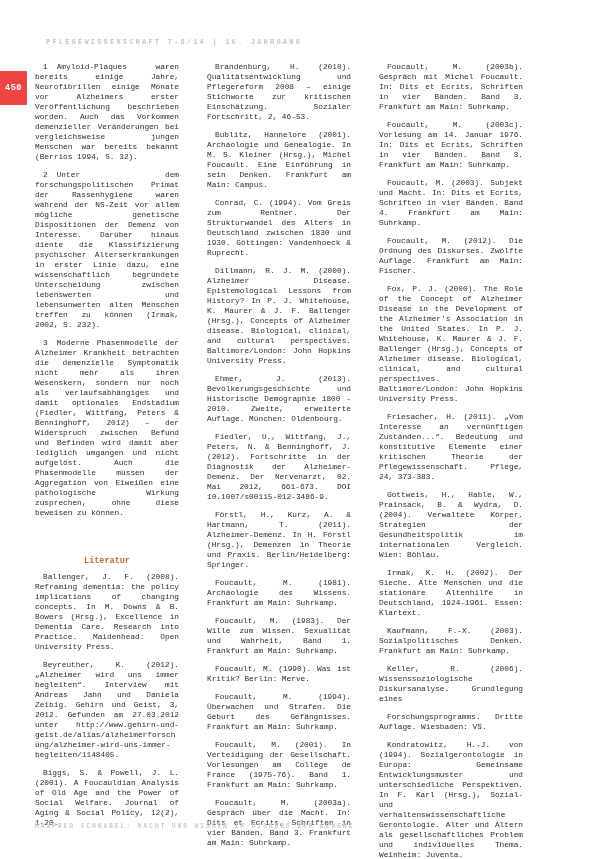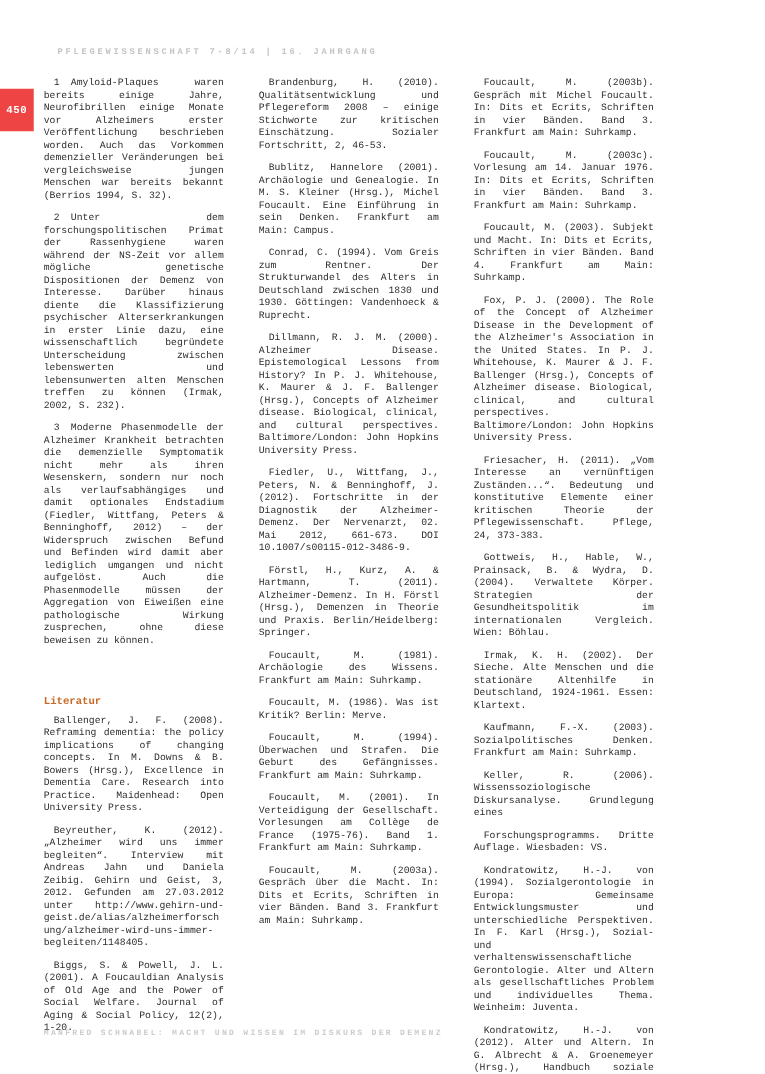--- a/index.html
+++ b/index.html
@@ -39,20 +39,21 @@
     text-indent:8px;
     word-break:break-word;
     overflow-wrap:anywhere;
   }
   p.fn .fnum{padding-right:9px;}
   h3.lit{
     margin:38px 0 6px 0;
     font-size:8.5px;
     font-weight:bold;
     color:#c96a28;
+    text-align:center;
   }
   .page-footer{
     position:absolute;left:35px;top:823px;
     font-size:6.5px;font-weight:bold;
     letter-spacing:1.8px;
     color:#cccccc;
     text-transform:uppercase;
     white-space:nowrap;
   }
 </style>
@@ -77,33 +78,36 @@
       <p class="ref">Ballenger, J. F. (2008). Reframing dementia: the policy implications of changing concepts. In M. Downs &amp; B. Bowers (Hrsg.), Excellence in Dementia Care. Research into Practice. Maidenhead: Open University Press.</p>
       <p class="ref">Beyreuther, K. (2012). „Alzheimer wird uns immer begleiten“. Interview mit Andreas Jahn und Daniela Zeibig. Gehirn und Geist, 3, 2012. Gefunden am 27.03.2012 unter http://www.gehirn-und-geist.de/alias/alzheimerforschung/alzheimer-wird-uns-immer-begleiten/1148405.</p>
       <p class="ref">Biggs, S. &amp; Powell, J. L. (2001). A Foucauldian Analysis of Old Age and the Power of Social Welfare. Journal of Aging &amp; Social Policy, 12(2), 1-20.</p>
     </div>
 
     <div class="col">
       <p class="ref">Brandenburg, H. (2010). Qualitätsentwicklung und Pflegereform 2008 – einige Stichworte zur kritischen Einschätzung. Sozialer Fortschritt, 2, 46-53.</p>
       <p class="ref">Bublitz, Hannelore (2001). Archäologie und Genealogie. In M. S. Kleiner (Hrsg.), Michel Foucault. Eine Einführung in sein Denken. Frankfurt am Main: Campus.</p>
       <p class="ref">Conrad, C. (1994). Vom Greis zum Rentner. Der Strukturwandel des Alters in Deutschland zwischen 1830 und 1930. Göttingen: Vandenhoeck &amp; Ruprecht.</p>
       <p class="ref">Dillmann, R. J. M. (2000). Alzheimer Disease. Epistemological Lessons from History? In P. J. Whitehouse, K. Maurer &amp; J. F. Ballenger (Hrsg.), Concepts of Alzheimer disease. Biological, clinical, and cultural perspectives. Baltimore/London: John Hopkins University Press.</p>
+      <p class="ref">Ehmer, J. (2013). Bevölkerungsgeschichte und Historische Demographie 1800 - 2010. Zweite, erweiterte Auflage. München: Oldenbourg.</p>
       <p class="ref">Fiedler, U., Wittfang, J., Peters, N. &amp; Benninghoff, J. (2012). Fortschritte in der Diagnostik der Alzheimer-Demenz. Der Nervenarzt, 02. Mai 2012, 661-673. DOI 10.1007/s00115-012-3486-9.</p>
       <p class="ref">Förstl, H., Kurz, A. &amp; Hartmann, T. (2011). Alzheimer-Demenz. In H. Förstl (Hrsg.), Demenzen in Theorie und Praxis. Berlin/Heidelberg: Springer.</p>
       <p class="ref">Foucault, M. (1981). Archäologie des Wissens. Frankfurt am Main: Suhrkamp.</p>
-      <p class="ref">Foucault, M. (1986). Was ist Kritik? Berlin: Merve.</p>
+      <p class="ref">Foucault, M. (1983). Der Wille zum Wissen. Sexualität und Wahrheit, Band 1. Frankfurt am Main: Suhrkamp.</p>
+      <p class="ref">Foucault, M. (1990). Was ist Kritik? Berlin: Merve.</p>
       <p class="ref">Foucault, M. (1994). Überwachen und Strafen. Die Geburt des Gefängnisses. Frankfurt am Main: Suhrkamp.</p>
       <p class="ref">Foucault, M. (2001). In Verteidigung der Gesellschaft. Vorlesungen am Collège de France (1975-76). Band 1. Frankfurt am Main: Suhrkamp.</p>
       <p class="ref">Foucault, M. (2003a). Gespräch über die Macht. In: Dits et Ecrits, Schriften in vier Bänden. Band 3. Frankfurt am Main: Suhrkamp.</p>
     </div>
 
     <div class="col">
       <p class="ref">Foucault, M. (2003b). Gespräch mit Michel Foucault. In: Dits et Ecrits, Schriften in vier Bänden. Band 3. Frankfurt am Main: Suhrkamp.</p>
       <p class="ref">Foucault, M. (2003c). Vorlesung am 14. Januar 1976. In: Dits et Ecrits, Schriften in vier Bänden. Band 3. Frankfurt am Main: Suhrkamp.</p>
       <p class="ref">Foucault, M. (2003). Subjekt und Macht. In: Dits et Ecrits, Schriften in vier Bänden. Band 4. Frankfurt am Main: Suhrkamp.</p>
+      <p class="ref">Foucault, M. (2012). Die Ordnung des Diskurses. Zwölfte Auflage. Frankfurt am Main: Fischer.</p>
       <p class="ref">Fox, P. J. (2000). The Role of the Concept of Alzheimer Disease in the Development of the Alzheimer's Association in the United States. In P. J. Whitehouse, K. Maurer &amp; J. F. Ballenger (Hrsg.), Concepts of Alzheimer disease. Biological, clinical, and cultural perspectives. Baltimore/London: John Hopkins University Press.</p>
       <p class="ref">Friesacher, H. (2011). „Vom Interesse an vernünftigen Zuständen...“. Bedeutung und konstitutive Elemente einer kritischen Theorie der Pflegewissenschaft. Pflege, 24, 373-383.</p>
       <p class="ref">Gottweis, H., Hable, W., Prainsack, B. &amp; Wydra, D. (2004). Verwaltete Körper. Strategien der Gesundheitspolitik im internationalen Vergleich. Wien: Böhlau.</p>
       <p class="ref">Irmak, K. H. (2002). Der Sieche. Alte Menschen und die stationäre Altenhilfe in Deutschland, 1924-1961. Essen: Klartext.</p>
       <p class="ref">Kaufmann, F.-X. (2003). Sozialpolitisches Denken. Frankfurt am Main: Suhrkamp.</p>
       <p class="ref">Keller, R. (2006). Wissenssoziologische Diskursanalyse. Grundlegung eines</p>
       <p class="ref">Forschungsprogramms. Dritte Auflage. Wiesbaden: VS.</p>
       <p class="ref">Kondratowitz, H.-J. von (1994). Sozialgerontologie in Europa: Gemeinsame Entwicklungsmuster und unterschiedliche Perspektiven. In F. Karl (Hrsg.), Sozial- und verhaltenswissenschaftliche Gerontologie. Alter und Altern als gesellschaftliches Problem und individuelles Thema. Weinheim: Juventa.</p>
       <p class="ref">Kondratowitz, H.-J. von (2012). Alter und Altern. In G. Albrecht &amp; A. Groenemeyer (Hrsg.), Handbuch soziale Probleme. Band 2. Zweite überarbeitete Auflage. Wiesbaden: Springer VS.</p>
     </div>

